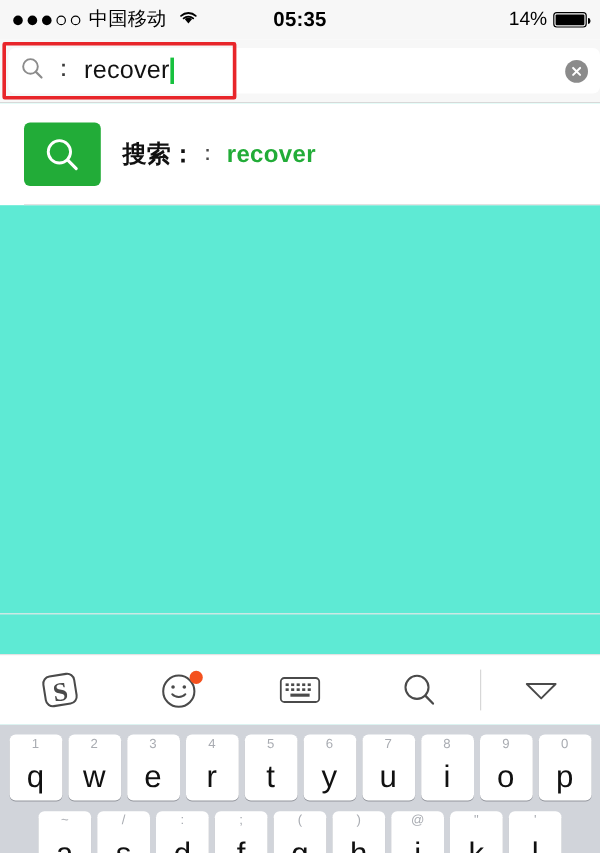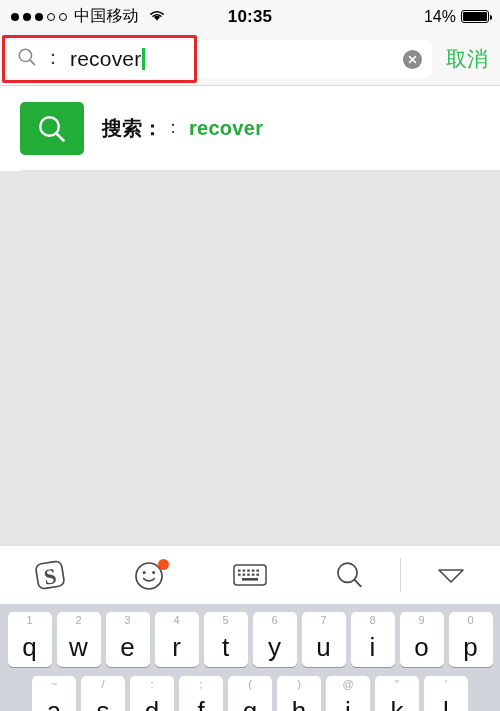--- a/index.html
+++ b/index.html
@@ -196,21 +196,21 @@
     pointer-events: none;
     z-index: 5;
   }
 
   
   .result-area {
     position: absolute;
     left: 0; top: 86px;
     width: 500px;
     bottom: 0;
-    background: #e5e5e5;
+    background: #5eead4;
   }
   .result-row {
     position: relative;
     height: 85px;
     display: flex;
     align-items: center;
     padding-left: 20px;
     box-sizing: border-box;
     background: #ffffff;
   }
@@ -374,21 +374,21 @@
       <span class="carrier">中国移动</span>
       <span class="wifi-icon">
         <svg width="18" height="13" viewBox="0 0 18 13">
           <path d="M9 11.6 L5.9 7.9 a4.9 4.9 0 0 1 6.2 0 Z" fill="#000"></path>
           <path d="M2.9 5.2 a9 9 0 0 1 12.2 0" stroke="#000" stroke-width="1.6" fill="none" stroke-linecap="round"></path>
           <path d="M5 7.3 a6 6 0 0 1 8 0" stroke="#000" stroke-width="1.5" fill="none" stroke-linecap="round"></path>
         </svg>
       </span>
     </div>
 
-    <div class="status-center">10:35</div>
+    <div class="status-center">05:35</div>
 
     <div class="status-right">
       <span class="battery-pct">14%</span>
       <span class="battery">
         <span class="battery-fill"></span>
       </span>
     </div>
   </div>
 
   <div class="searchbar-row">
@@ -404,21 +404,20 @@
         <span class="search-value">recover</span>
           <span class="caret"></span>
       </div>
       <div class="clear-btn">
         <svg width="11" height="11" viewBox="0 0 11 11">
           <line x1="2.6" y1="2.6" x2="8.4" y2="8.4" stroke="#ffffff" stroke-width="1.7" stroke-linecap="round"></line>
           <line x1="8.4" y1="2.6" x2="2.6" y2="8.4" stroke="#ffffff" stroke-width="1.7" stroke-linecap="round"></line>
         </svg>
       </div>
     </div>
-    <div class="cancel-btn">取消</div>
   </div>
 
   <div class="annotation-box"></div>
 
   <div class="result-area">
 
     <div class="result-row">
       <div class="result-icon">
         <svg width="34" height="34" viewBox="0 0 34 34">
           <circle cx="14.5" cy="14.5" r="9.3" stroke="#ffffff" stroke-width="2.4" fill="none"></circle>

